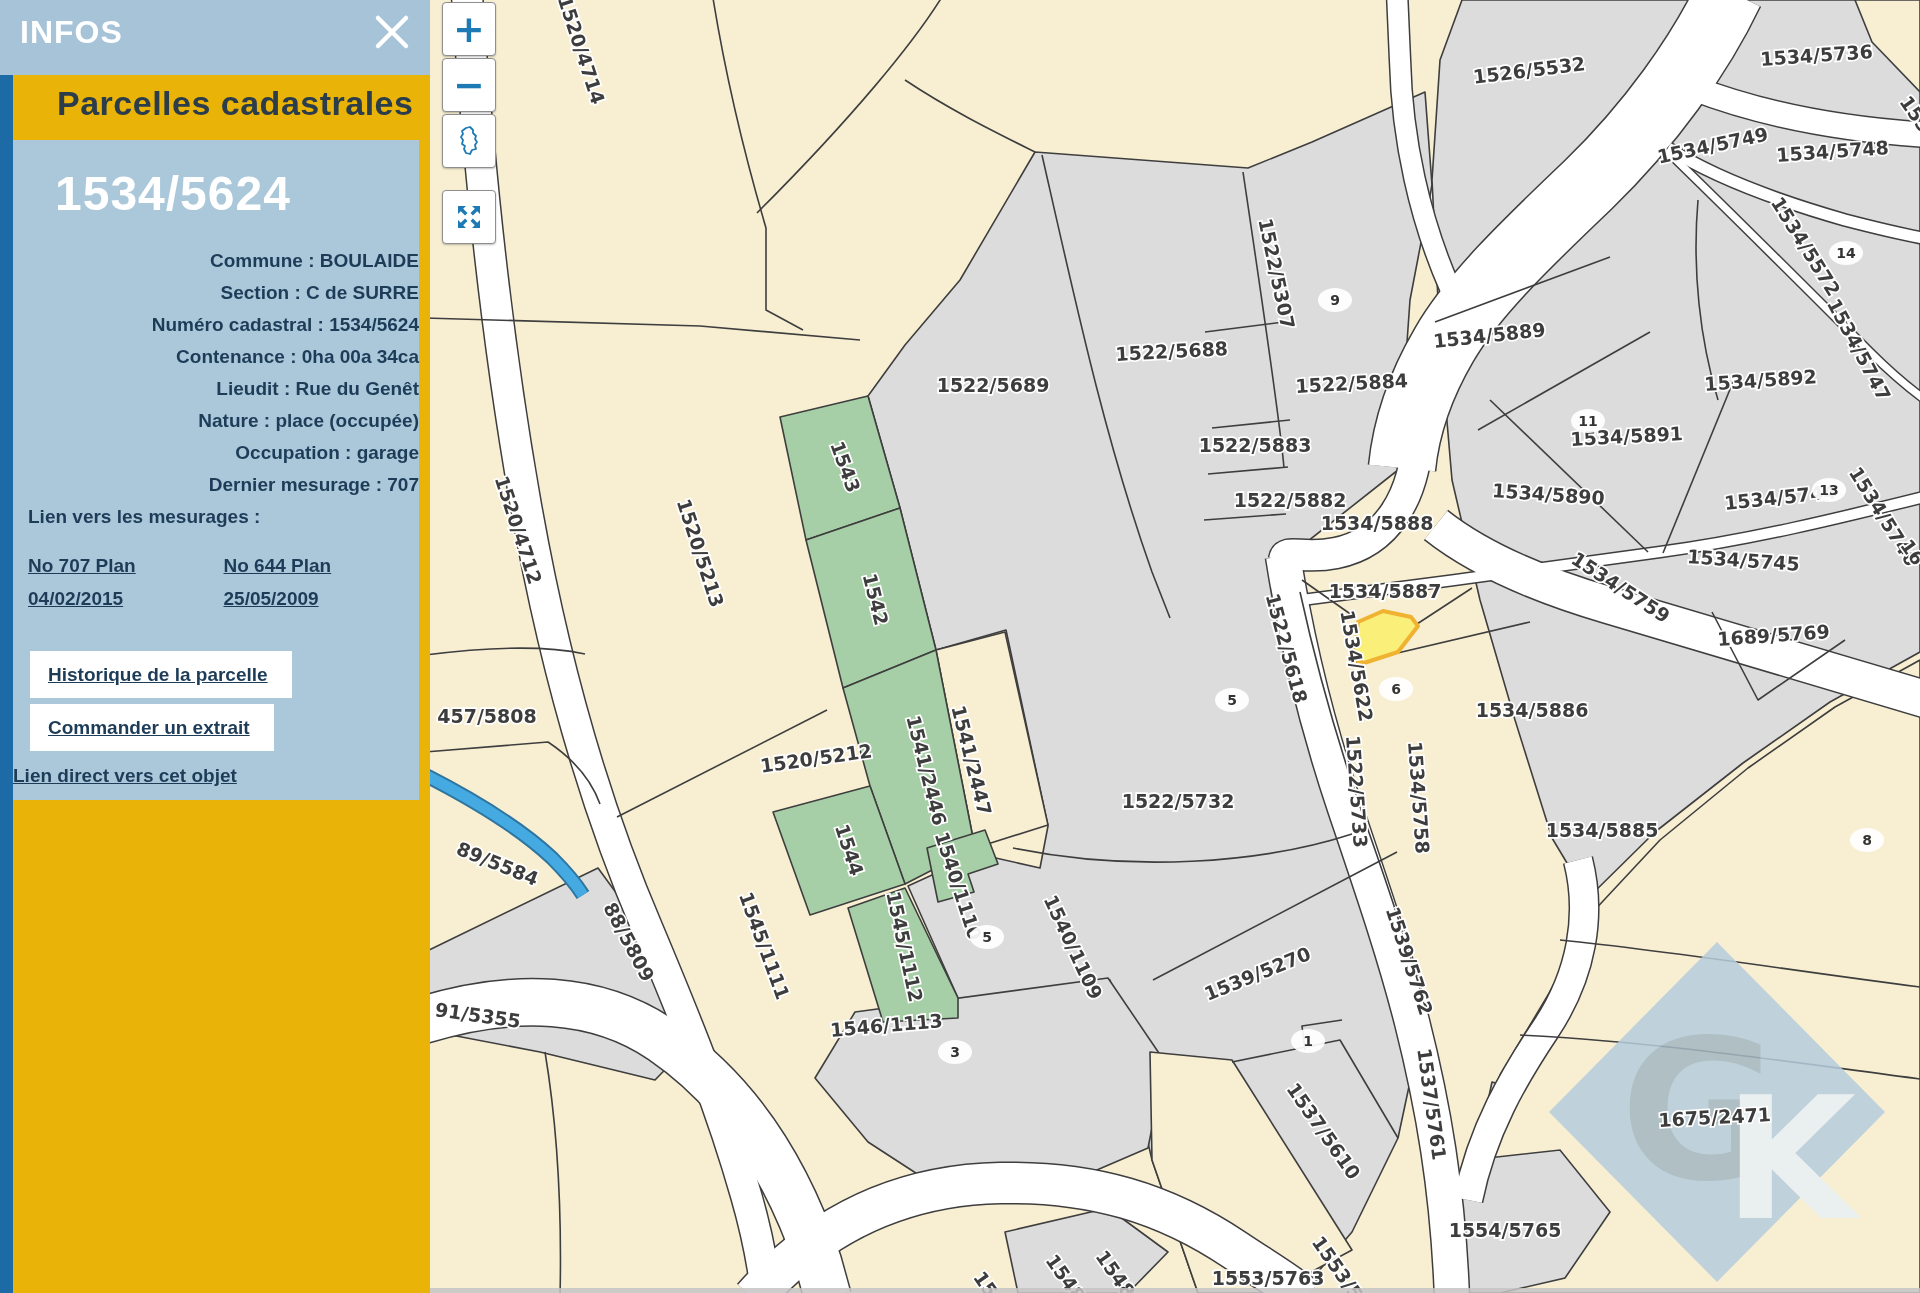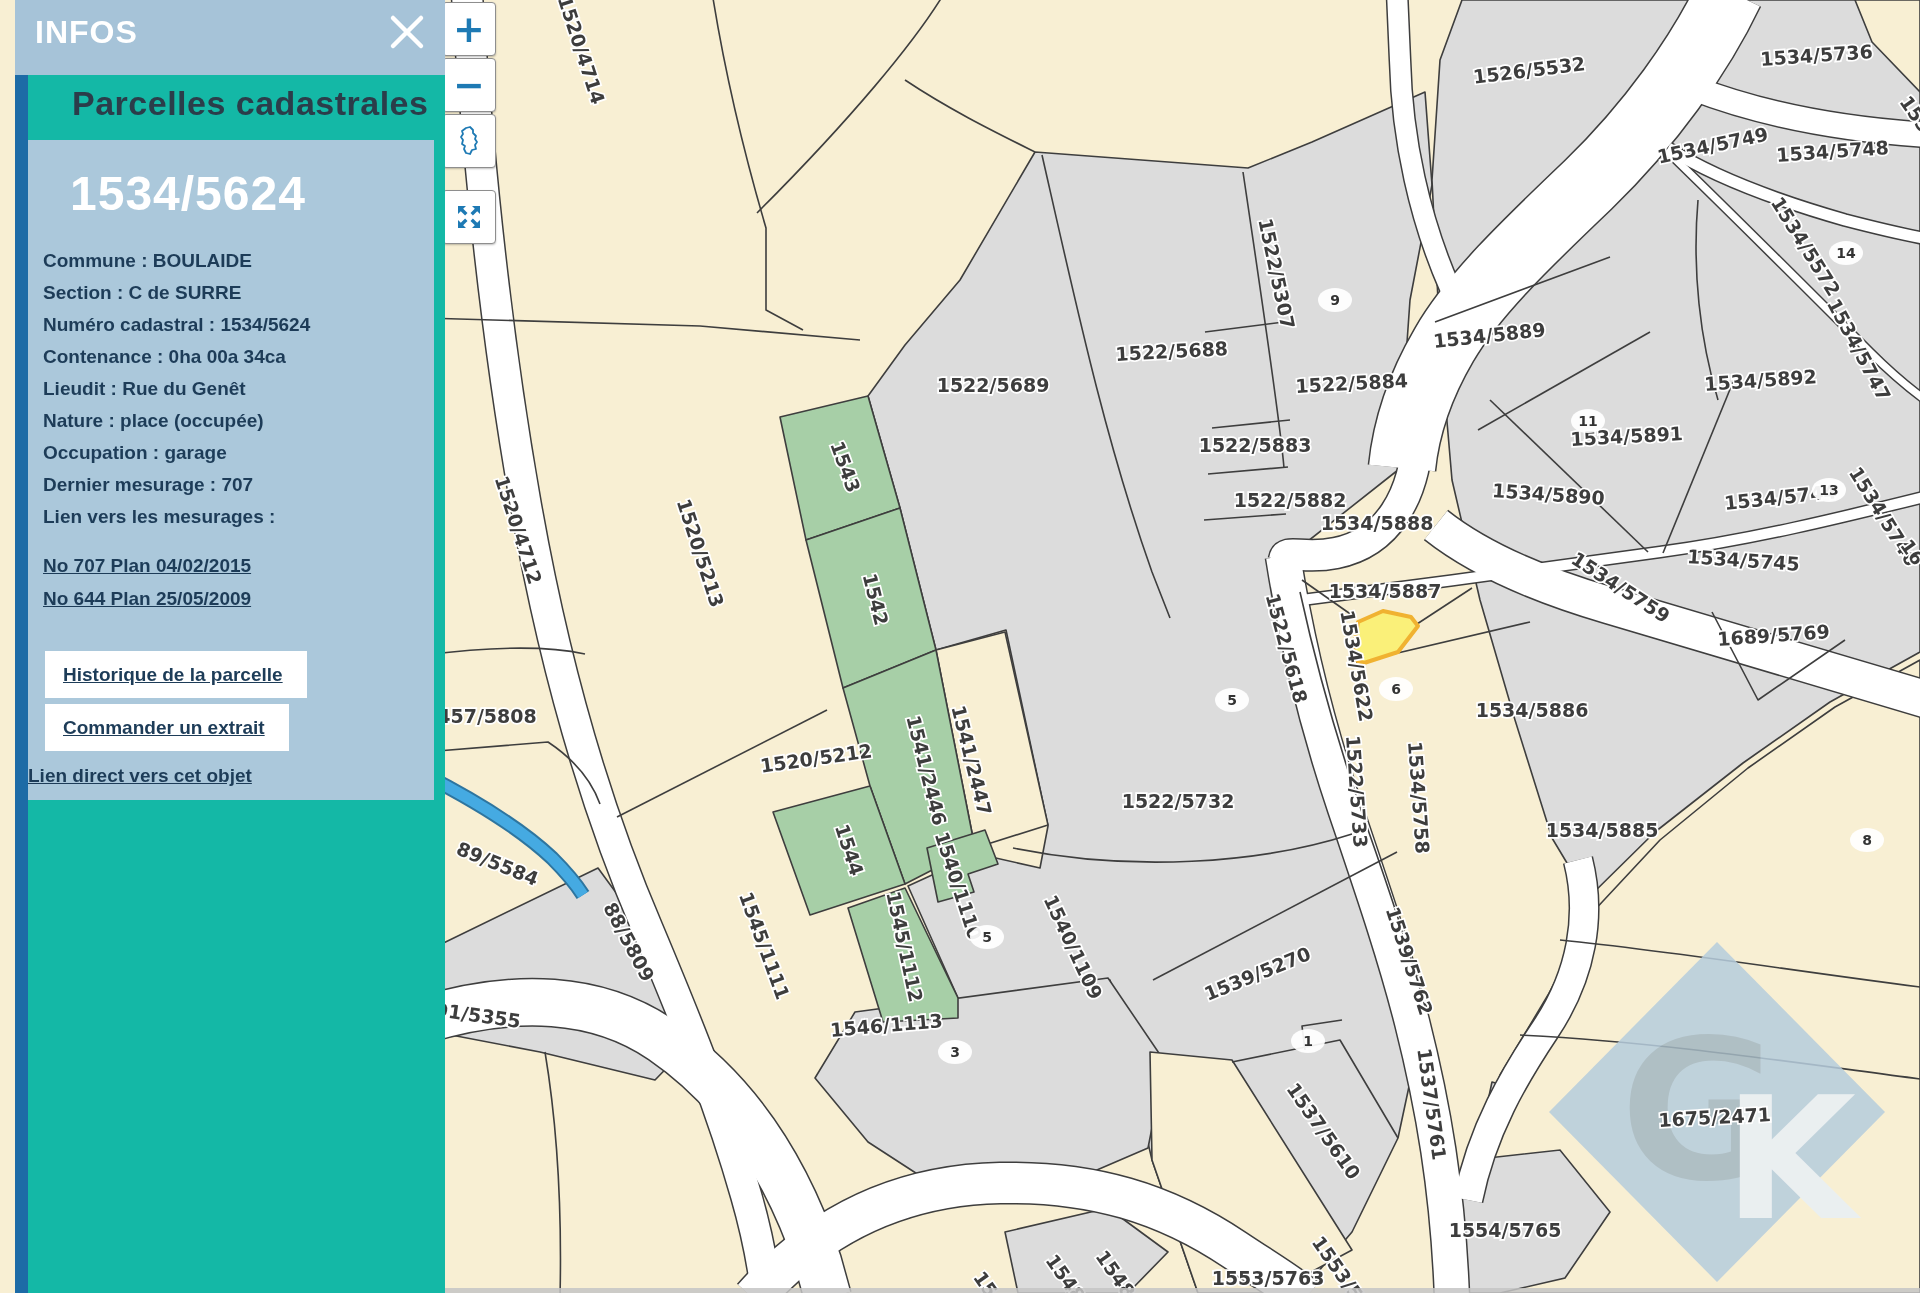--- a/index.html
+++ b/index.html
@@ -8,35 +8,35 @@
   
   #map{position:absolute;left:0;top:0;width:1920px;height:1293px;}
   #map svg{display:block;}
   .plabel{font-family:"DejaVu Sans",sans-serif;font-size:19px;font-weight:bold;
           fill:#3d3d3d;stroke:#ffffff;stroke-width:3.4px;paint-order:stroke;
           text-anchor:middle;}
   .badge-bg{fill:#ffffff;opacity:.92;}
   .badge-num{font-family:"DejaVu Sans",sans-serif;font-size:14px;font-weight:bold;
              fill:#333;text-anchor:middle;dominant-baseline:central;}
   
-  #sidebar{position:absolute;left:15px;top:0;width:430px;height:1293px;background:#14b8a6;}
+  #sidebar{position:absolute;left:0;top:0;width:430px;height:1293px;background:#eab308;}
   #sidebar .edge{position:absolute;left:0;top:0;width:13px;height:1293px;background:#1d6ba6;}
   #sb-header{position:absolute;left:0;top:0;width:430px;height:75px;background:#a6c3d8;}
   #sb-header .hdr-text{position:absolute;left:20px;top:14px;font-size:32px;font-weight:bold;
        color:#ffffff;letter-spacing:1px;}
   #close-btn{position:absolute;top:10px;right:16px;width:44px;height:44px;cursor:pointer;
        background:transparent;border:none;padding:0;}
   #panel-title{position:absolute;left:13px;top:84px;font-size:34px;font-weight:bold;
        color:#2b3d4a;letter-spacing:.5px;padding-left:44px;}
   #panel-box{position:absolute;left:13px;top:140px;width:406px;height:660px;background:#abc8db;}
   #parcel-id{margin:26px 0 0 42px;font-size:48px;font-weight:bold;color:#ffffff;letter-spacing:1px;}
   #parcel-details{margin:24px 0 0 15px;}
-  .detail-row{font-size:19px;font-weight:bold;color:#1d3c58;line-height:32px;}
+  .detail-row{font-size:19px;font-weight:bold;color:#1d3c58;line-height:32px;text-align:right;}
   #links-caption{margin:0 0 16px 15px;font-size:19px;font-weight:bold;color:#1d3c58;line-height:32px;}
-  #mesurage-links{margin:2px 0 12px 15px;display:flex;flex-direction:column;}
+  #mesurage-links{margin:2px 0 12px 15px;display:flex;}
   .mes-link{font-size:19px;font-weight:bold;color:#1d3c58;line-height:33px;
        text-decoration:underline;width:fit-content;}
   #panel-actions{margin:36px 0 0 17px;}
   .panel-btn{display:block;background:#ffffff;border:none;margin:0 0 6px 0;
        padding:13px 24px 12px 18px;font-family:"Liberation Sans",sans-serif;
        font-size:19px;font-weight:bold;color:#1d3c58;text-decoration:underline;
        cursor:pointer;text-align:left;}
   #direct-link{display:inline-block;margin:8px 0 0 0;font-size:19px;font-weight:bold;
        color:#1d3c58;text-decoration:underline;width:fit-content;}
   

